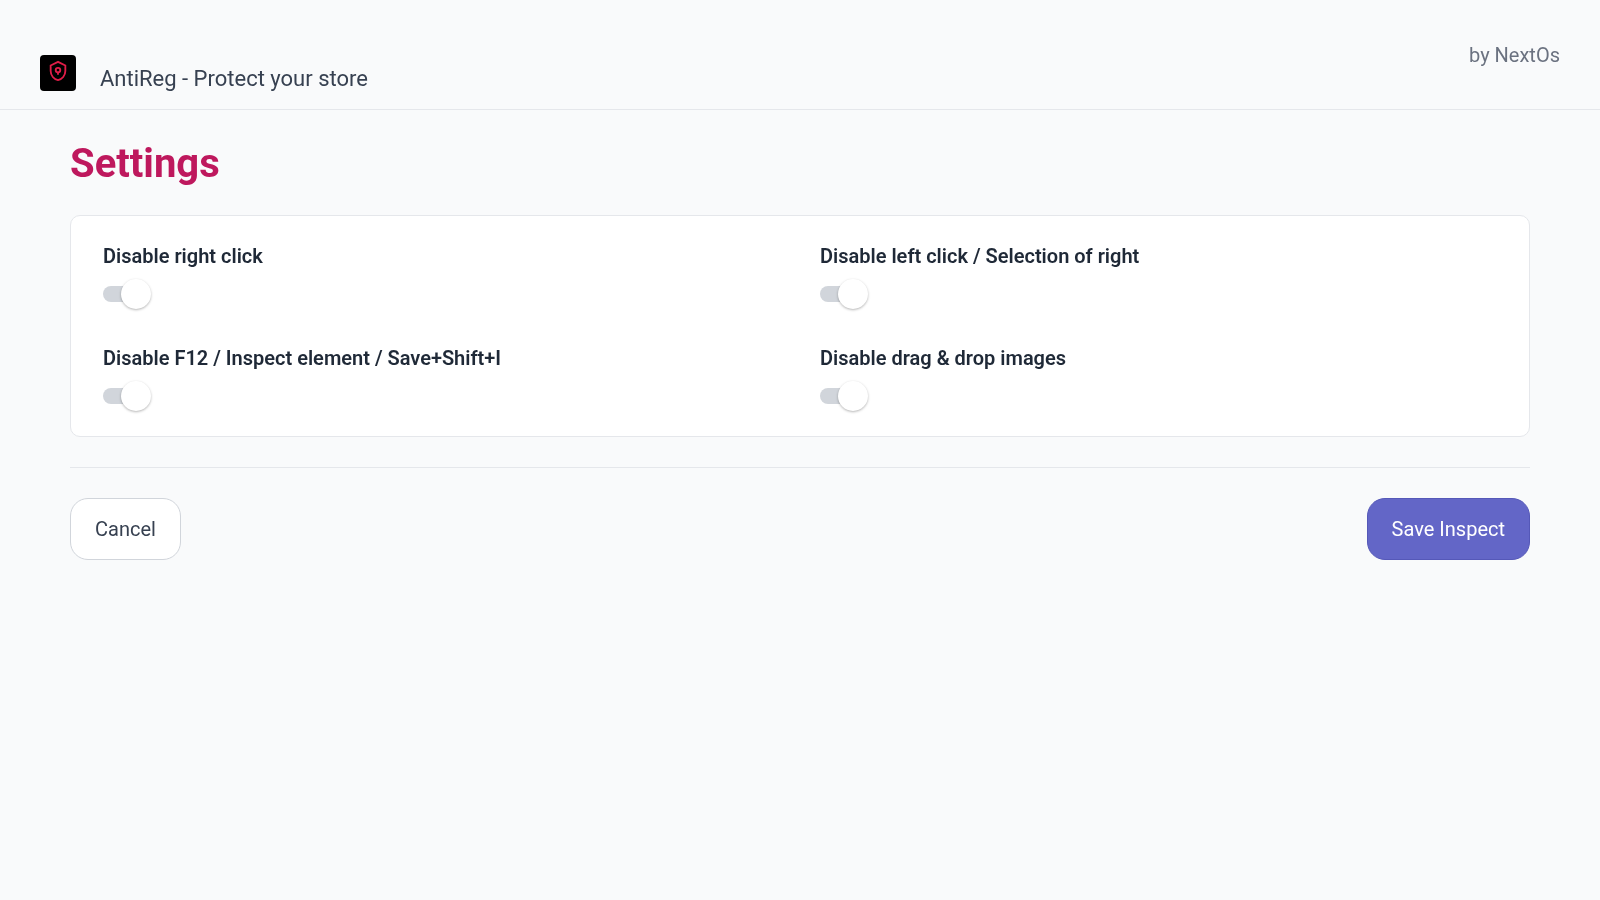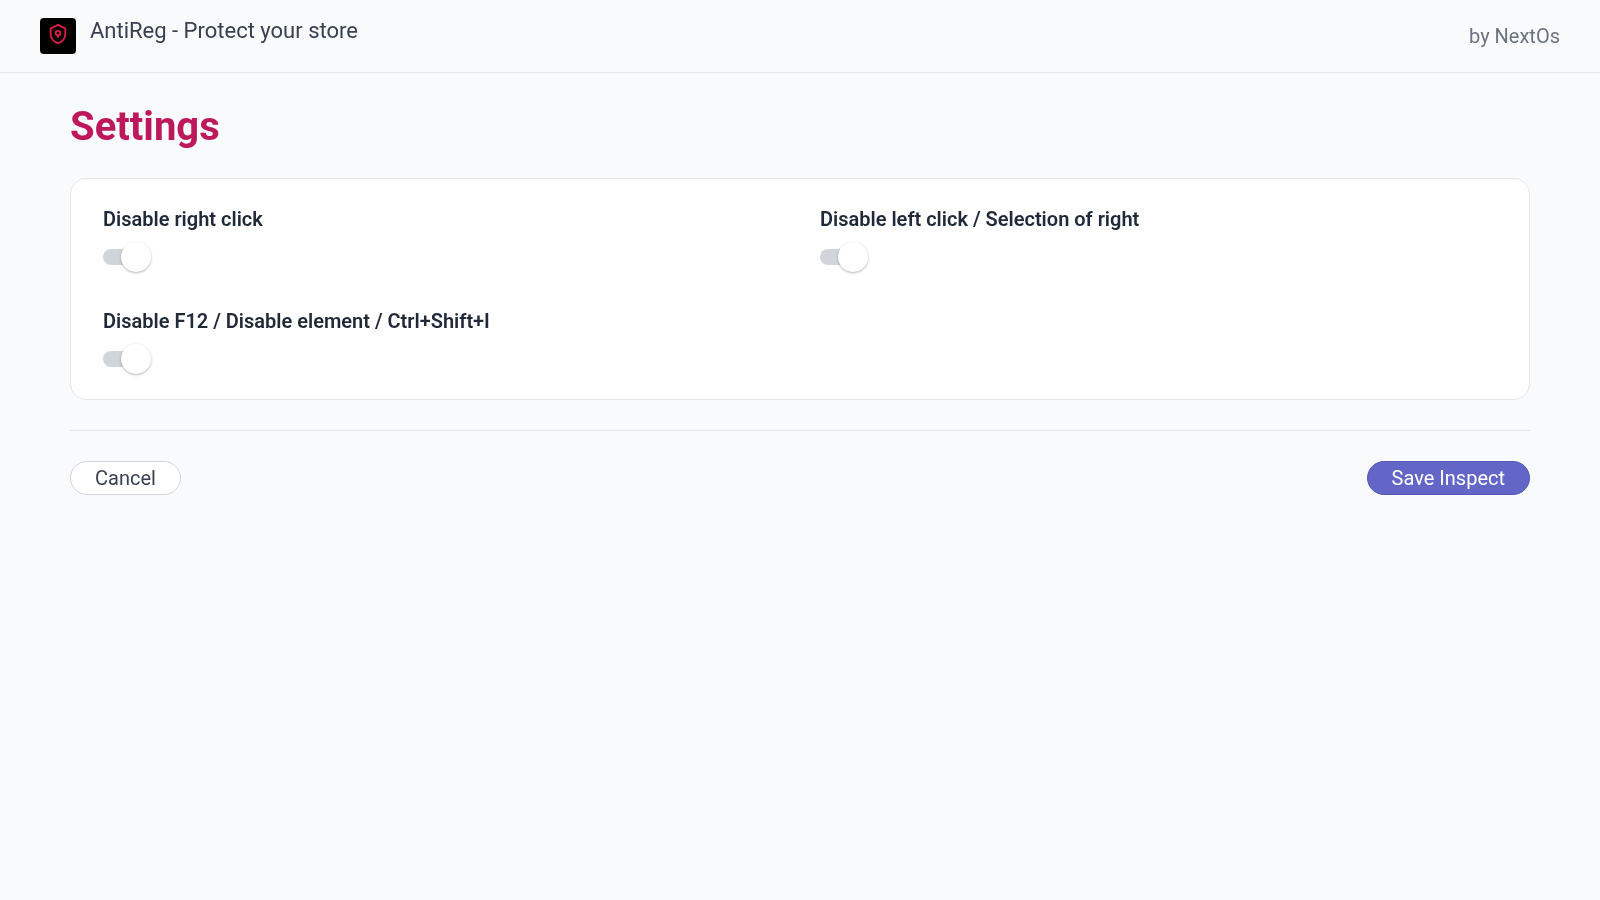--- a/index.html
+++ b/index.html
@@ -21,22 +21,23 @@
       display: flex;
       justify-content: space-between;
       align-items: center;
       padding: 18px 40px;
       border-bottom: 1px solid #e5e7eb;
       background-color: #f9fafb;
     }
     
     .header-left {
       display: flex;
-      align-items: flex-start;
-      gap: 14px;
+      align-items: flex-end;
+      gap: 24px;
+      margin-top: 37px;
     }
     
     .app-logo {
       width: 36px;
       height: 36px;
       background-color: #000;
       border-radius: 4px;
       display: flex;
       align-items: center;
       justify-content: center;
@@ -60,21 +61,21 @@
     .page-title {
       font-size: 40px;
       font-weight: 700;
       color: #be185d;
       margin-bottom: 28px;
     }
     
     .settings-card {
       background-color: #ffffff;
       border: 1px solid #e5e7eb;
-      border-radius: 16px;
+      border-radius: 10px;
       padding: 28px 32px;
       display: grid;
       grid-template-columns: 1fr 1fr;
       row-gap: 40px;
       column-gap: 40px;
     }
     
     .setting-item {
       display: flex;
       flex-direction: column;
@@ -124,21 +125,21 @@
     }
     
     .actions {
       display: flex;
       justify-content: space-between;
       align-items: center;
     }
     
     .btn {
       font-size: 20px;
-      padding: 4px 24px;
+      padding: 18px 24px;
       border-radius: 18px;
       cursor: pointer;
       font-family: inherit;
       border: 1px solid transparent;
       text-align: right;
     }
     
     .btn-cancel {
       background-color: #ffffff;
       border: 1px solid #d1d5db;
@@ -185,27 +186,34 @@
 
     <div class="setting-item">
       <div class="setting-label">Disable left click / Selection of right</div>
       <div class="toggle">
         <div class="toggle-track"></div>
         <div class="toggle-thumb"></div>
       </div>
     </div>
 
     <div class="setting-item">
-      <div class="setting-label">Disable F12 / Disable element / Ctrl+Shift+I</div>
-      <div class="toggle">
-        <div class="toggle-track"></div>
-        <div class="toggle-thumb"></div>
-      </div>
-    </div>
-
+      <div class="setting-label">Disable F12 / Inspect element / Save+Shift+I</div>
+      <div class="toggle">
+        <div class="toggle-track"></div>
+        <div class="toggle-thumb"></div>
+      </div>
+    </div>
+
+    <div class="setting-item">
+      <div class="setting-label">Disable drag &amp; drop images</div>
+      <div class="toggle">
+        <div class="toggle-track"></div>
+        <div class="toggle-thumb"></div>
+      </div>
+    </div>
 
   </div>
 
   <hr class="divider">
 
   <div class="actions">
     <button class="btn btn-cancel">Cancel</button>
     <button class="btn btn-primary">Save Inspect</button>
   </div>
 </main>

